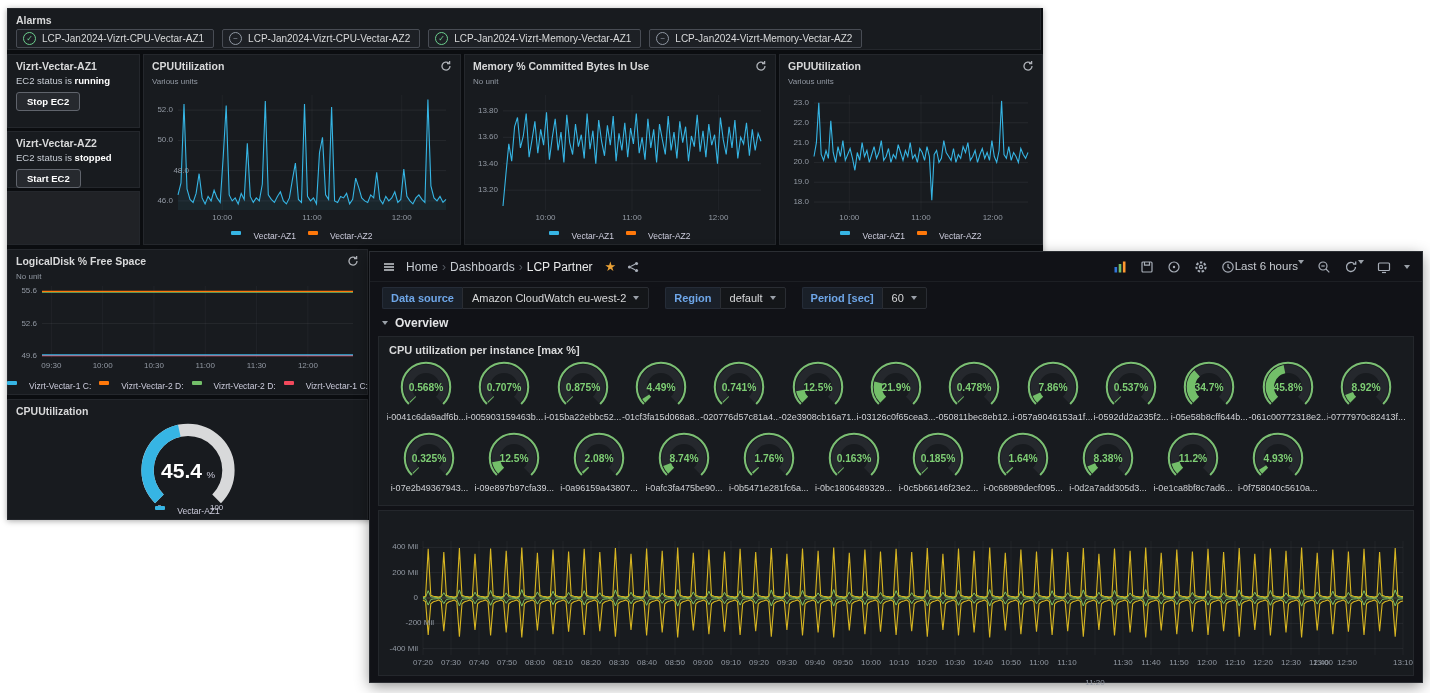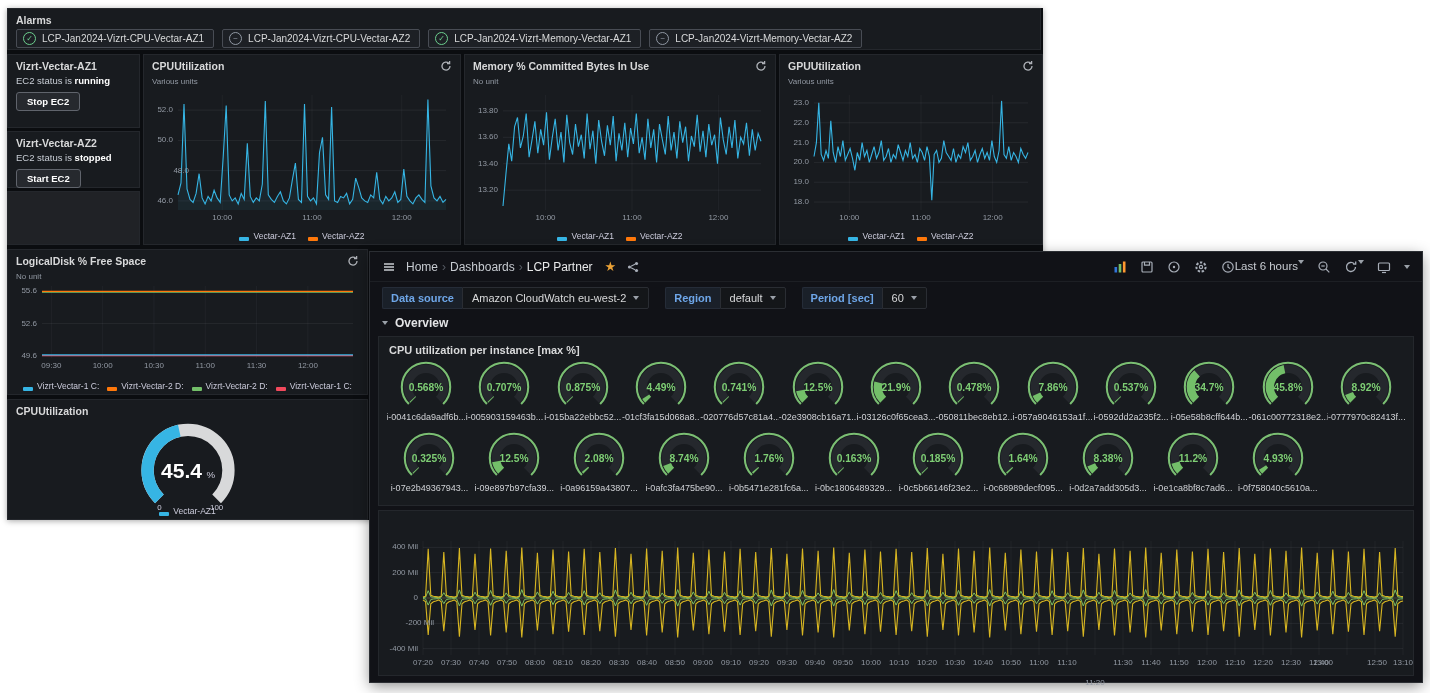--- a/index.html
+++ b/index.html
@@ -32,21 +32,21 @@
   .p-disk{left:0;top:241px;width:361px;height:146px}
   .p-gauge{left:0;top:391px;width:361px;height:121px}
   
   .chart-host{position:absolute;left:6px;right:6px;top:36px;bottom:20px;overflow:visible}
   .chart-host svg{position:absolute;left:0;top:0}
   .p-disk .chart-host{top:32px;bottom:22px}
   .tick{position:absolute;font-size:8px;color:#9299a3;line-height:1}
   .ylab{text-align:right}
   .xlab{transform:translateX(-50%)}
   .legend{position:absolute;bottom:3px;left:0;right:0;display:flex;justify-content:center;gap:12px;font-size:8.5px;color:#ccccdc;align-items:center}
-  .legend-item{display:flex;gap:4px;align-items:flex-end;cursor:pointer;white-space:nowrap}
+  .legend-item{display:flex;gap:12px;align-items:flex-start;cursor:pointer;white-space:nowrap}
   .sq{width:10px;height:4px;border-radius:1px;display:inline-block;flex:none}
   .p-disk .legend{gap:8px}
   
   .big-g-host{position:absolute;left:0;right:0;top:14px;display:flex;justify-content:center}
   .big-g{width:268px;height:102px}
   .big-g-val{fill:#ffffff;font-size:24px;font-weight:bold;text-anchor:middle}
   .big-g-unit{font-size:11px;fill:#ccccdc;font-weight:normal}
   .big-g-mm{fill:#ccccdc;font-size:9px;text-anchor:middle}
   
   .f-header{position:absolute;left:0;top:0;right:0;height:30px;display:flex;align-items:center;gap:10px;padding:0 12px;border-bottom:1px solid #1d1f24;font-size:12px}
@@ -743,19 +743,19 @@
         <div class="tick xlab" style="left: 684px; top: 124px;">11:10</div>
         <div class="tick xlab" style="left: 712px; top: 124px; margin-top: 20px;">11:20</div>
         <div class="tick xlab" style="left: 740px; top: 124px;">11:30</div>
         <div class="tick xlab" style="left: 768px; top: 124px;">11:40</div>
         <div class="tick xlab" style="left: 796px; top: 124px;">11:50</div>
         <div class="tick xlab" style="left: 824px; top: 124px;">12:00</div>
         <div class="tick xlab" style="left: 852px; top: 124px;">12:10</div>
         <div class="tick xlab" style="left: 880px; top: 124px;">12:20</div>
         <div class="tick xlab" style="left: 908px; top: 124px;">12:30</div>
         <div class="tick xlab" style="left: 936px; top: 124px;">12:40</div>
-        <div class="tick xlab" style="left: 964px; top: 124px; margin-left: 30px;">12:50</div>
+        <div class="tick xlab" style="left: 964px; top: 124px;">12:50</div>
         <div class="tick xlab" style="left: 940px; top: 124px;">13:00</div>
         <div class="tick xlab" style="left: 1020px; top: 124px;">13:10</div>
       </div>
   </div>
 
 </section>
 
 </body></html>

